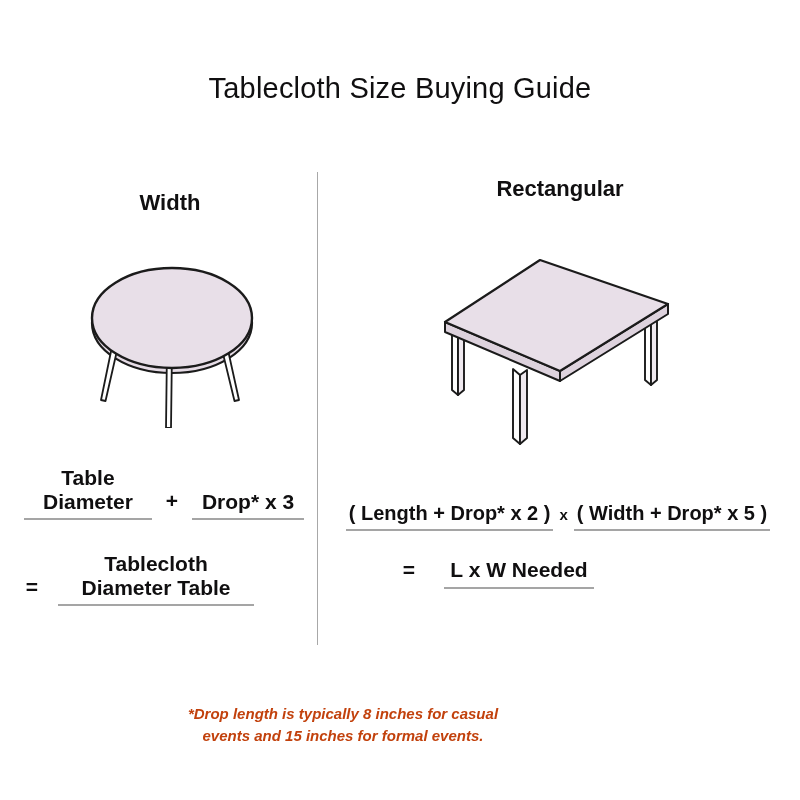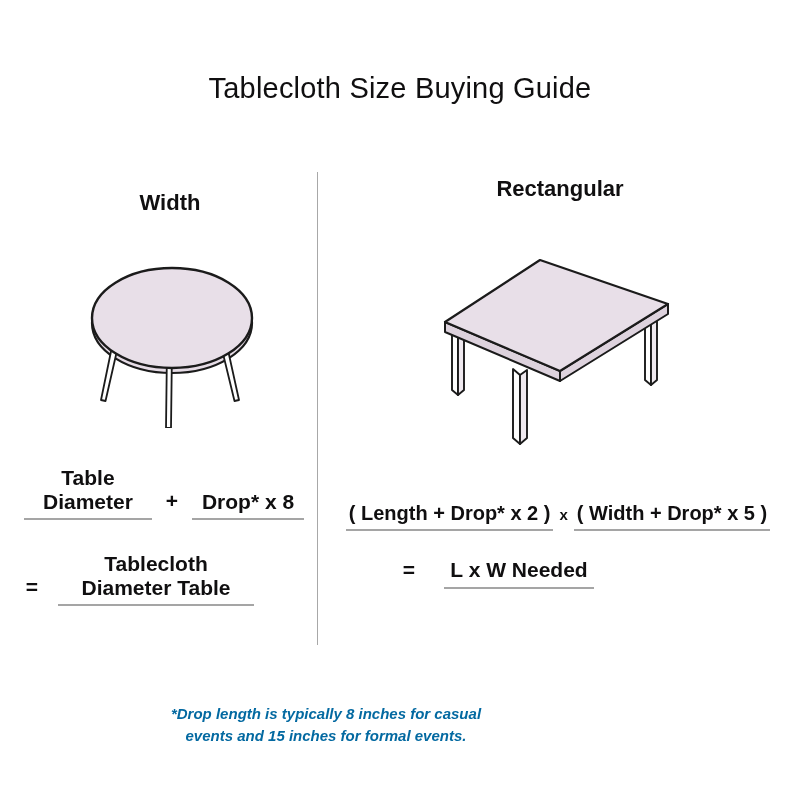--- a/index.html
+++ b/index.html
@@ -154,21 +154,22 @@
   #footnote {
     position: absolute;
     top: 703px;
     left: 0;
     width: 652px;
     text-align: center;
     font-size: 15px;
     font-style: italic;
     font-weight: 600;
     line-height: 1.45;
-    color: #0369a1;
+    color: #c2410c;
+    padding-left: 17px;
   }
   #footnote span { display: block; }
 </style>
 </head>
 <body>
 
 <div id="page-title">Tablecloth Size Buying Guide</div>
 
 <div id="center-divider"></div>
 
@@ -210,21 +211,21 @@
 
   <path d="M 5 84 L 100 22 L 228 66 L 120 133 Z" fill="#e8dfe8" stroke="#1b1b1b" stroke-width="2.2" stroke-linejoin="round"></path>
 </svg>
 
 <div id="round-formula-row">
   <span class="formula-term" id="round-term-diameter">
     <span>Table</span><br>
     <span>Diameter</span>
   </span>
   <span class="op" id="round-op-plus">+</span>
-  <span class="formula-term" id="round-term-drop">Drop* x 8</span>
+  <span class="formula-term" id="round-term-drop">Drop* x 3</span>
 </div>
 
 <div id="round-result-row">
   <span class="op" id="round-op-equals">=</span>
   <span class="formula-term" id="round-term-result">
     <span>Tablecloth</span><br>
     <span>Diameter Table</span>
   </span>
 </div>
 

